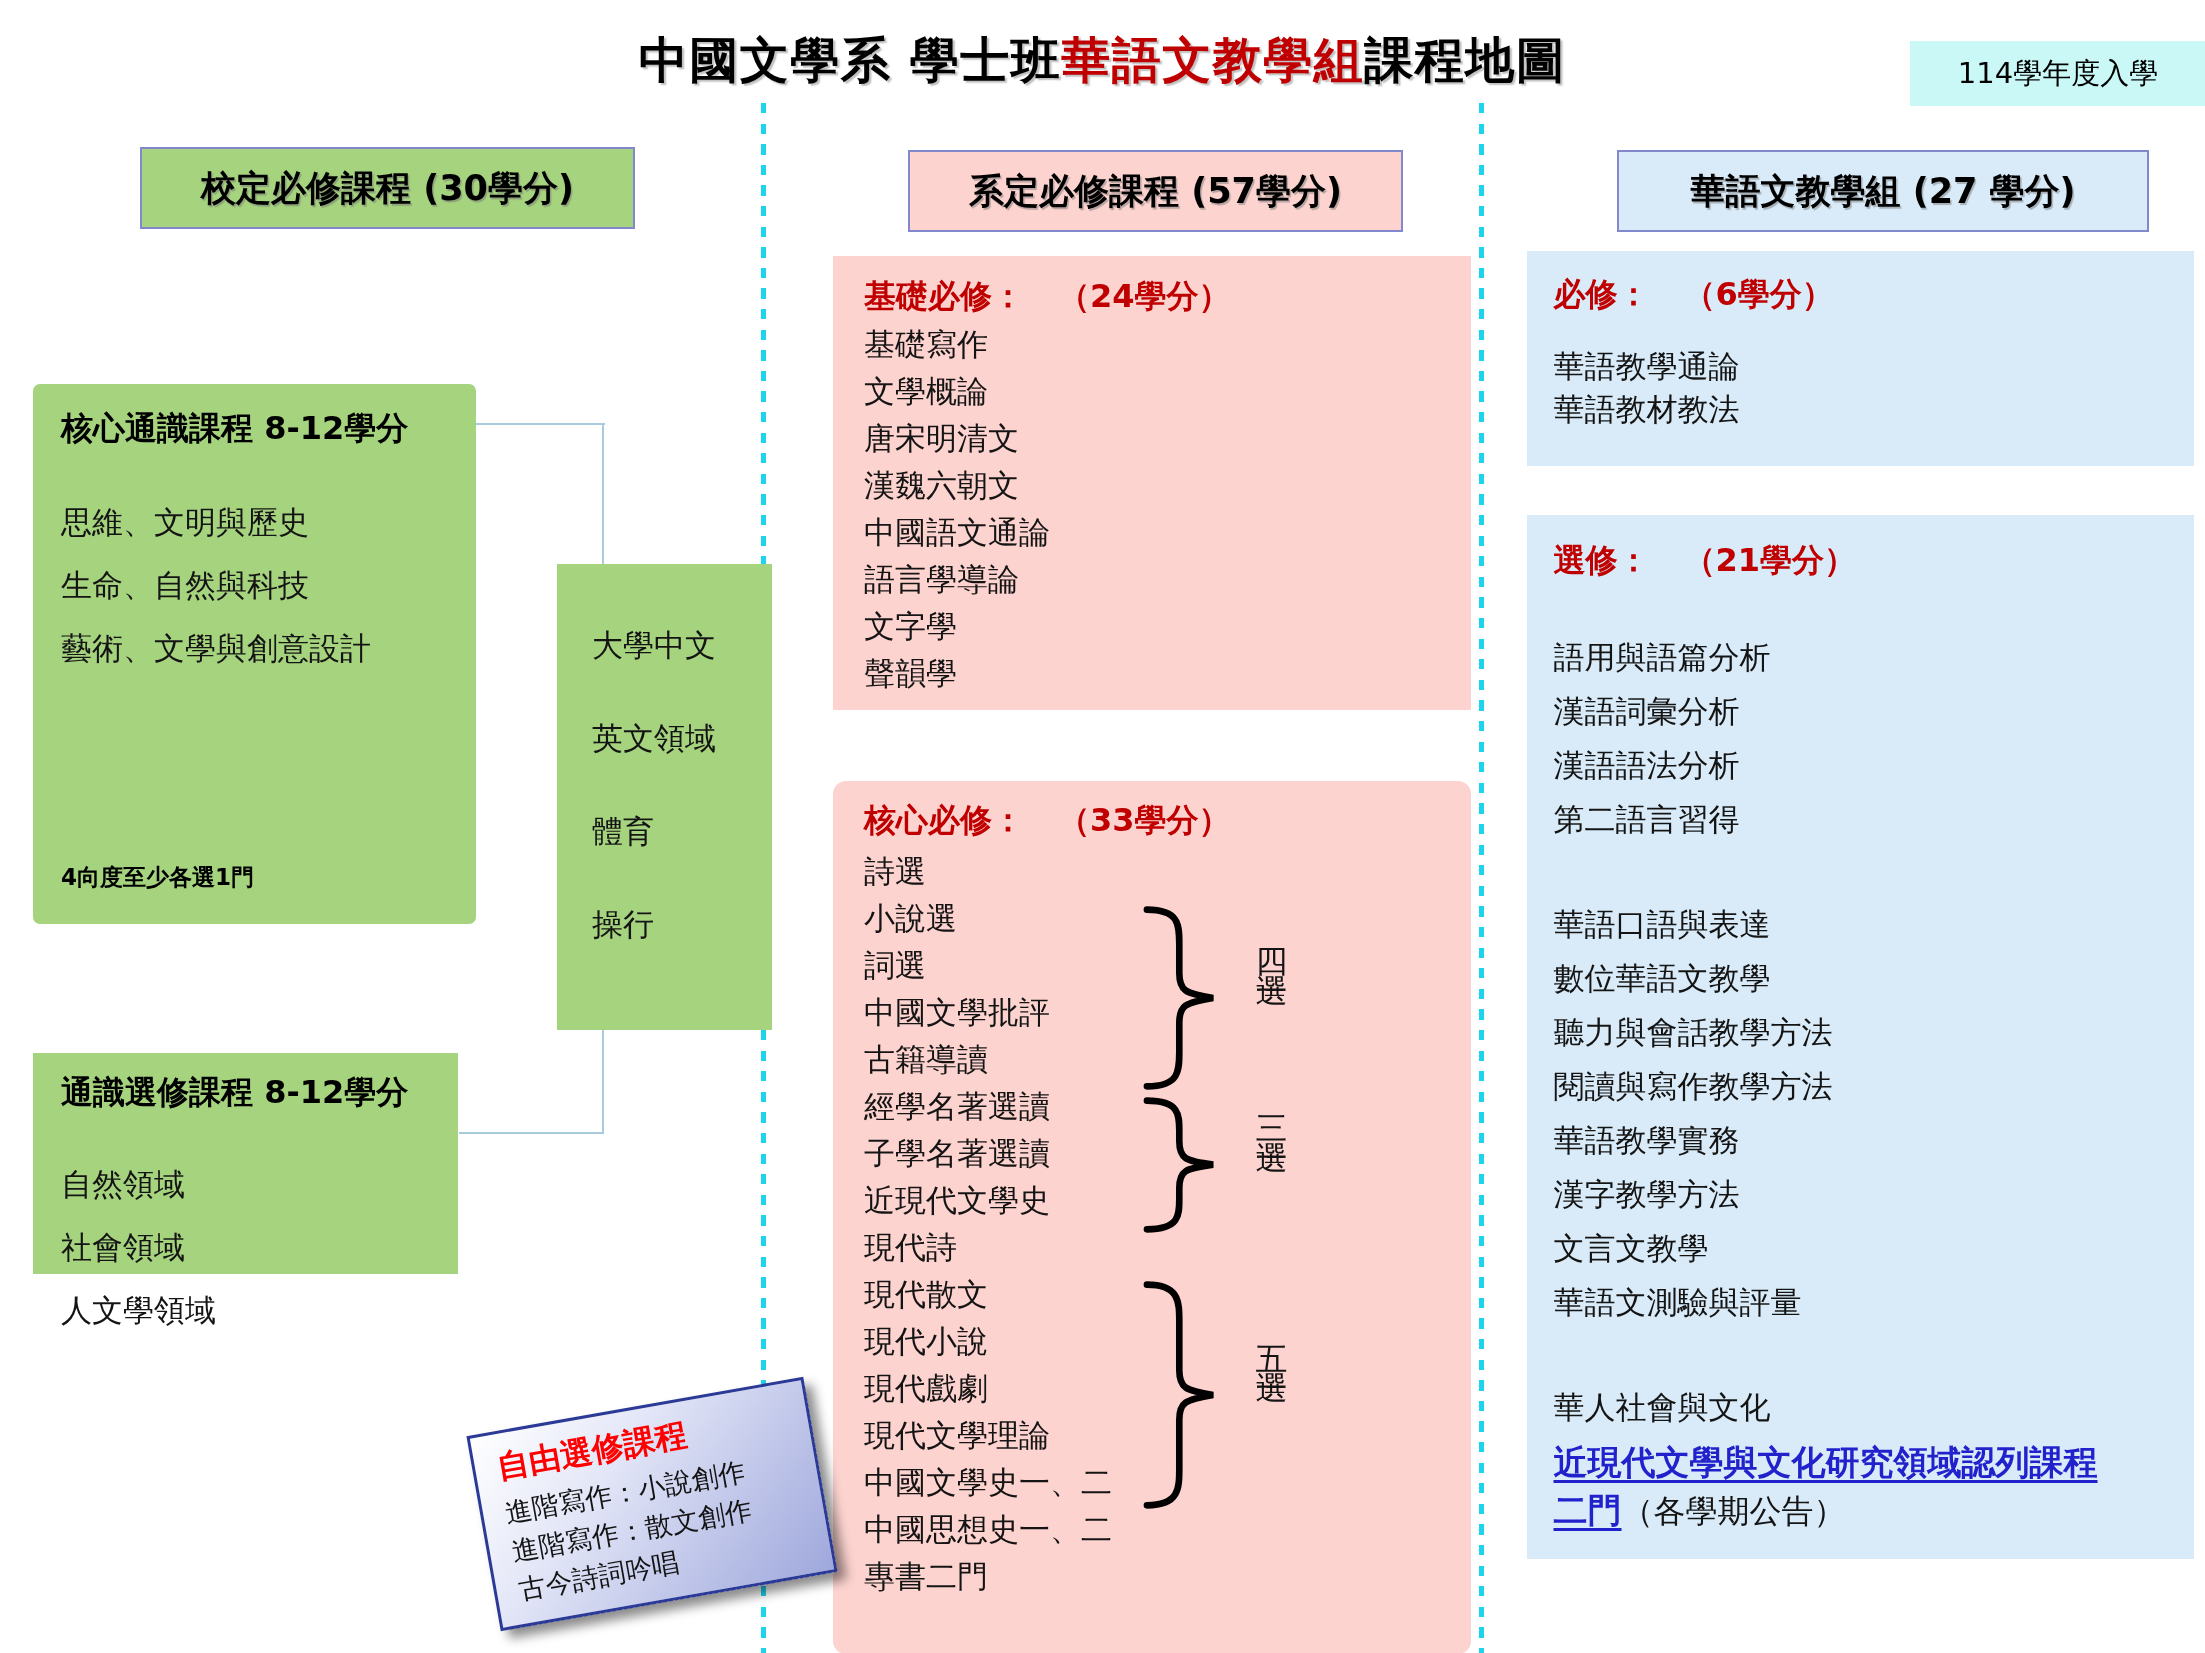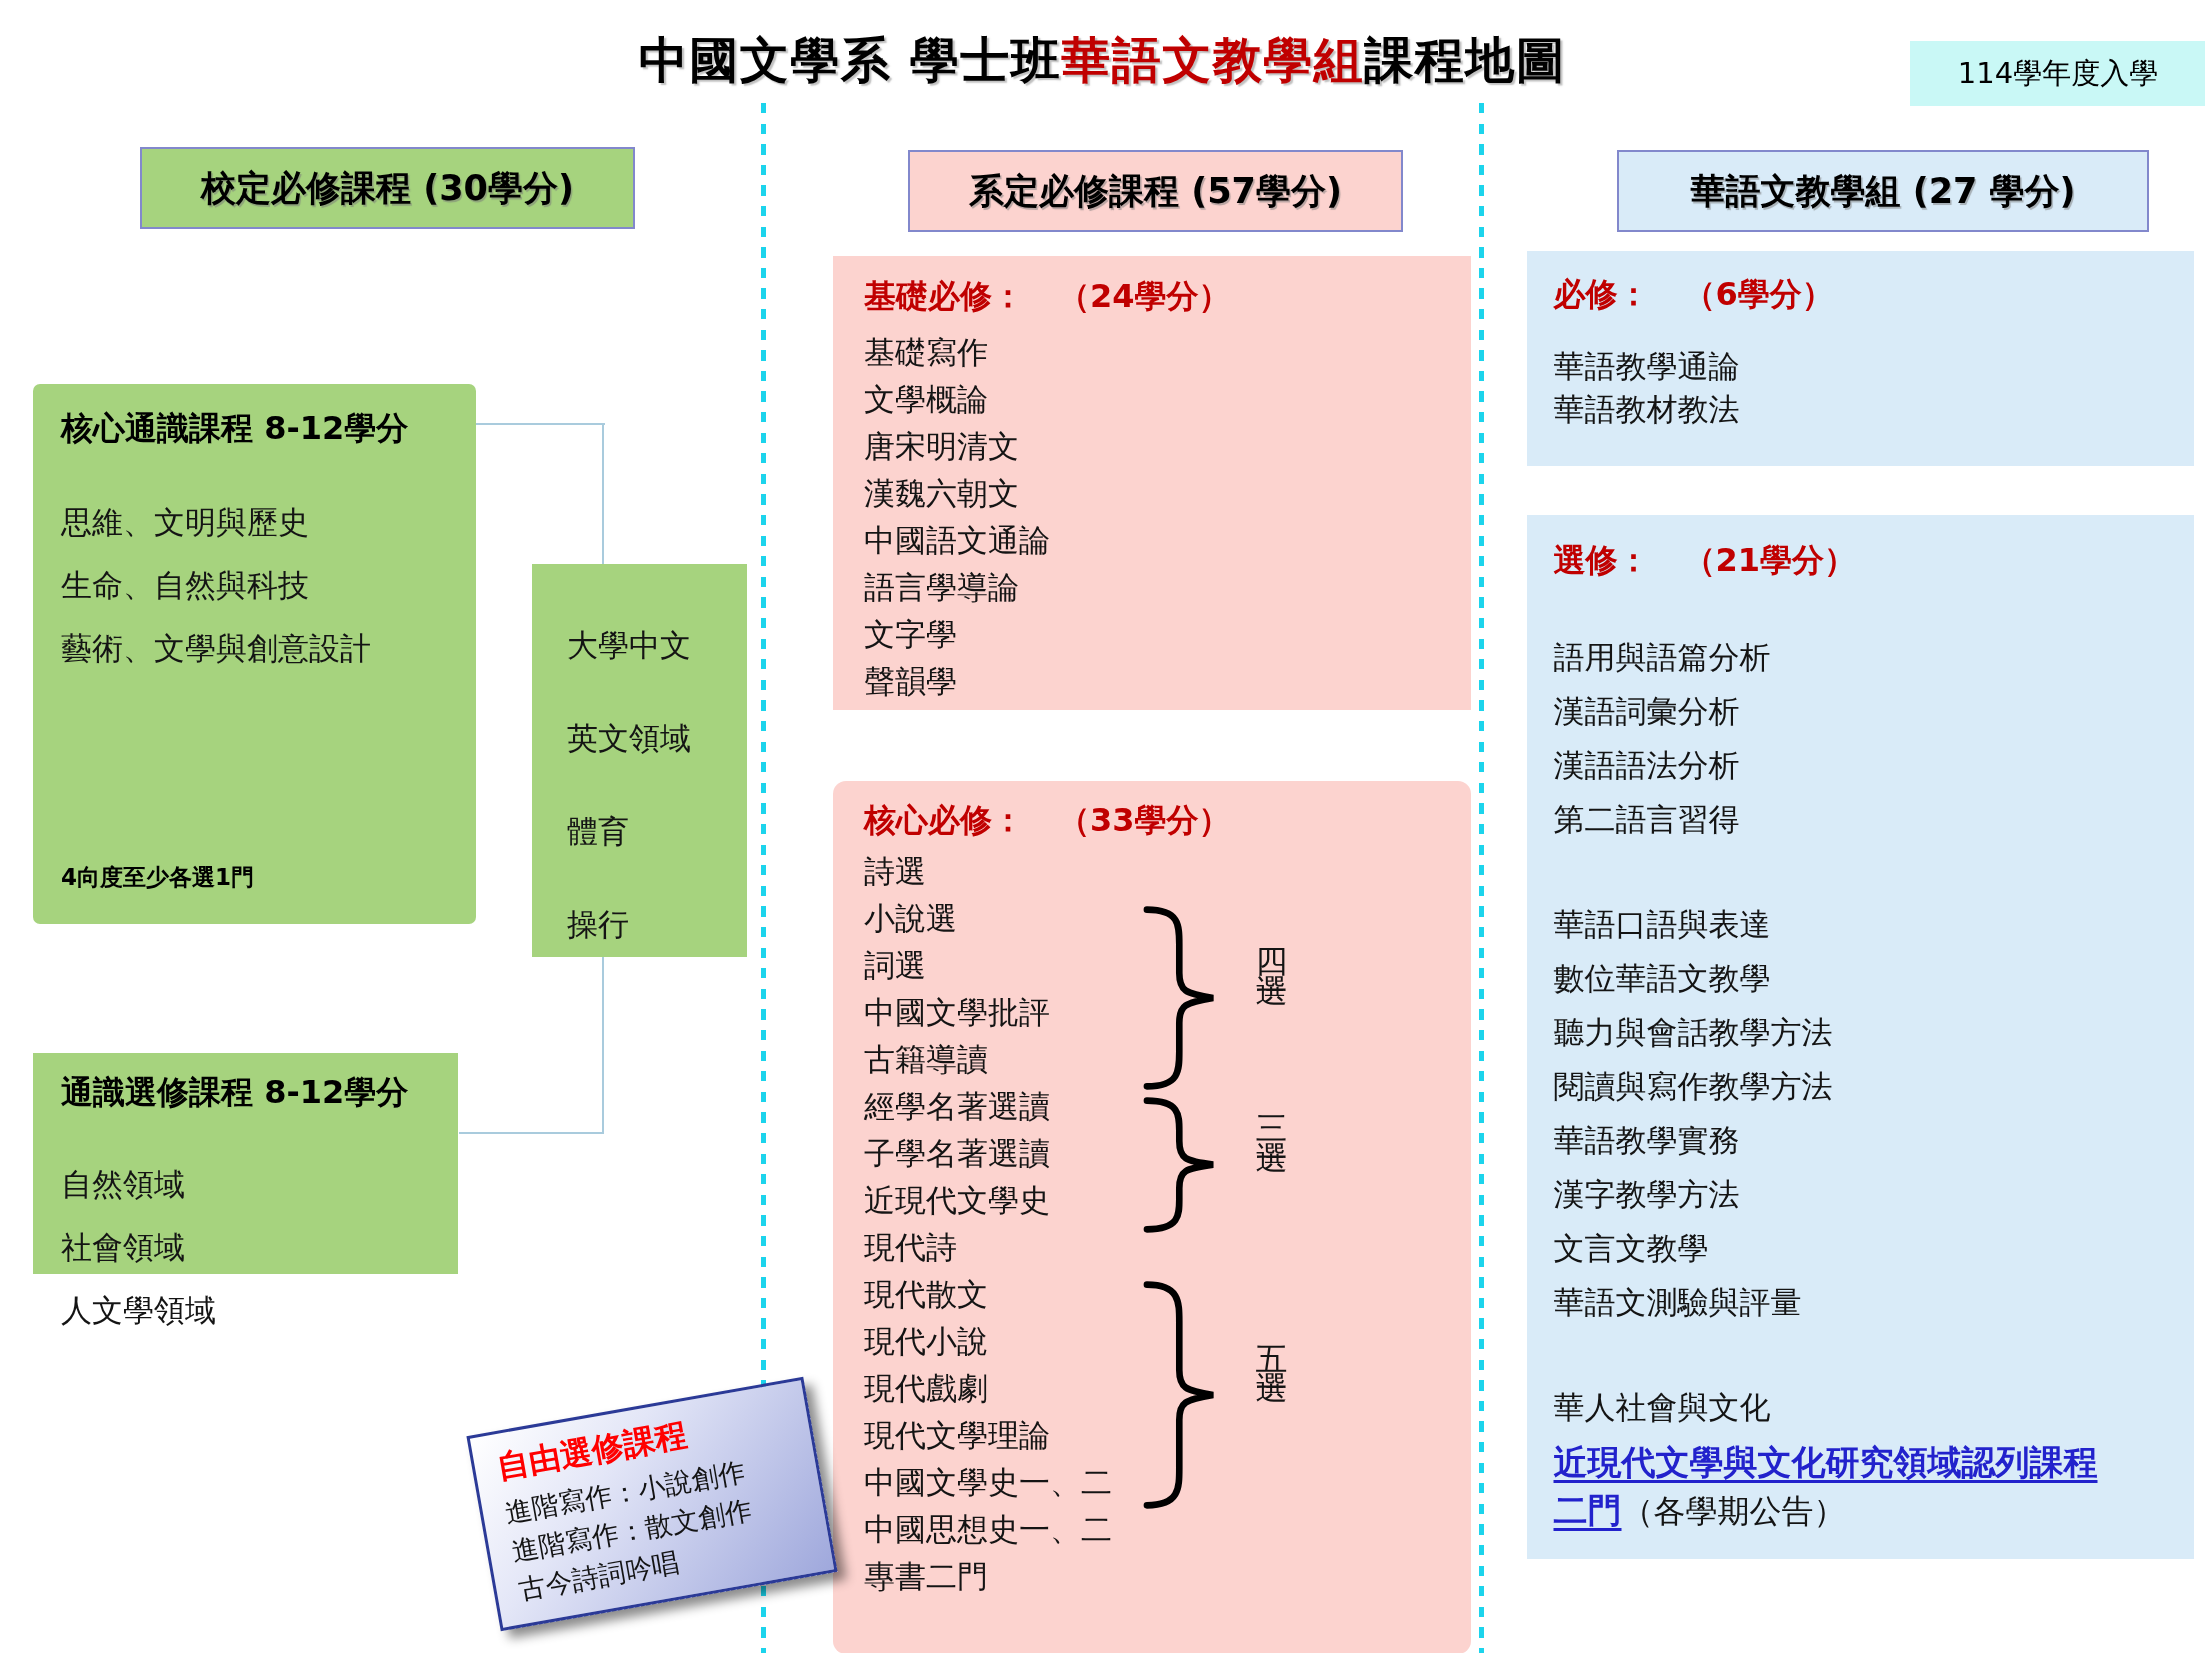--- a/index.html
+++ b/index.html
@@ -30,41 +30,41 @@
   .pbox{position:absolute;background:var(--pink);}
   .bbox{position:absolute;background:var(--light-blue);}
   .boxtitle{font-size:32px;font-weight:bold;line-height:1.25;}
   .redhead{font-size:32px;font-weight:bold;color:var(--dark-red);white-space:nowrap;}
   .redhead .credits{margin-left:34px;}
   .items{font-family:"DejaVu Serif",serif;font-size:31px;color:#141414;}
   
   .core-general{left:33px;top:384px;width:443px;height:540px;padding:23.5px 7.4px 0 28px;box-sizing:border-box;border-radius:7px;}
   .core-general .items{margin-top:43px;line-height:63px;}
   .core-general .note{position:absolute;left:28px;bottom:31px;font-size:23px;font-weight:bold;}
-  .univ-box{left:532px;top:564px;width:215px;height:393px;z-index:2;padding:35px 0 3px 35px;box-sizing:border-box;}
+  .univ-box{left:557px;top:564px;width:215px;height:466px;z-index:2;padding:35px 0 3px 35px;box-sizing:border-box;}
   .univ-box .items{line-height:93px;}
   .gen-elective{left:33px;top:1053px;width:425px;height:221px;padding:19px 7.4px 0 28px;box-sizing:border-box;}
   .gen-elective .items{margin-top:41px;line-height:63px;}
   
   .conn{position:absolute;background:var(--connector);z-index:1;}
   .conn.h1{left:476px;top:423px;width:129px;height:2.2px;}
   .conn.v {left:602px;top:423px;width:2.2px;height:711px;}
   .conn.h2{left:459px;top:1132px;width:145px;height:2.2px;}
   
   .free-note{position:absolute;left:481px;top:1405px;width:342px;height:198px;z-index:3;
              transform:rotate(-10deg);
              background:linear-gradient(135deg,#ffffff 0%,#e3e6f7 35%,var(--note-gradient-end) 100%);
              border:3.7px solid var(--note-border);box-sizing:border-box;
              box-shadow:7.4px 8.8px 10.3px rgba(0,0,0,.45);
              padding:11.8px 0 0 22px;}
   .free-note .ftitle{font-size:32px;font-weight:bold;color:#ff0000;}
   .free-note .items{font-size:27px;line-height:39px;margin-top:4.4px;}
   
   .basic-box{left:833px;top:256px;width:638px;height:454px;padding:19px 14.7px 0 31px;box-sizing:border-box;}
-  .basic-box .items{margin-top:10px;line-height:47px;}
+  .basic-box .items{margin-top:2px;line-height:47px;}
   .core-box{left:833px;top:781px;width:638px;height:873px;padding:17.6px 14.7px 0 31px;box-sizing:border-box;border-radius:13px;}
   .core-box .items{margin-top:5.9px;line-height:47px;}
   
   .brace{position:absolute;z-index:2;}
   .brace svg{display:block;}
   .brace-label{position:absolute;z-index:2;font-family:"DejaVu Serif",serif;font-size:32px;color:#141414;
                writing-mode:vertical-rl;text-orientation:upright;letter-spacing:25px;}
   .bl1{left:1250px;top:924px;} .bl2{left:1250px;top:1091px;} .bl3{left:1250px;top:1321px;}
   .b1{left:1141px;top:906px;} .b2{left:1141px;top:1097px;} .b3{left:1141px;top:1281px;}
   

